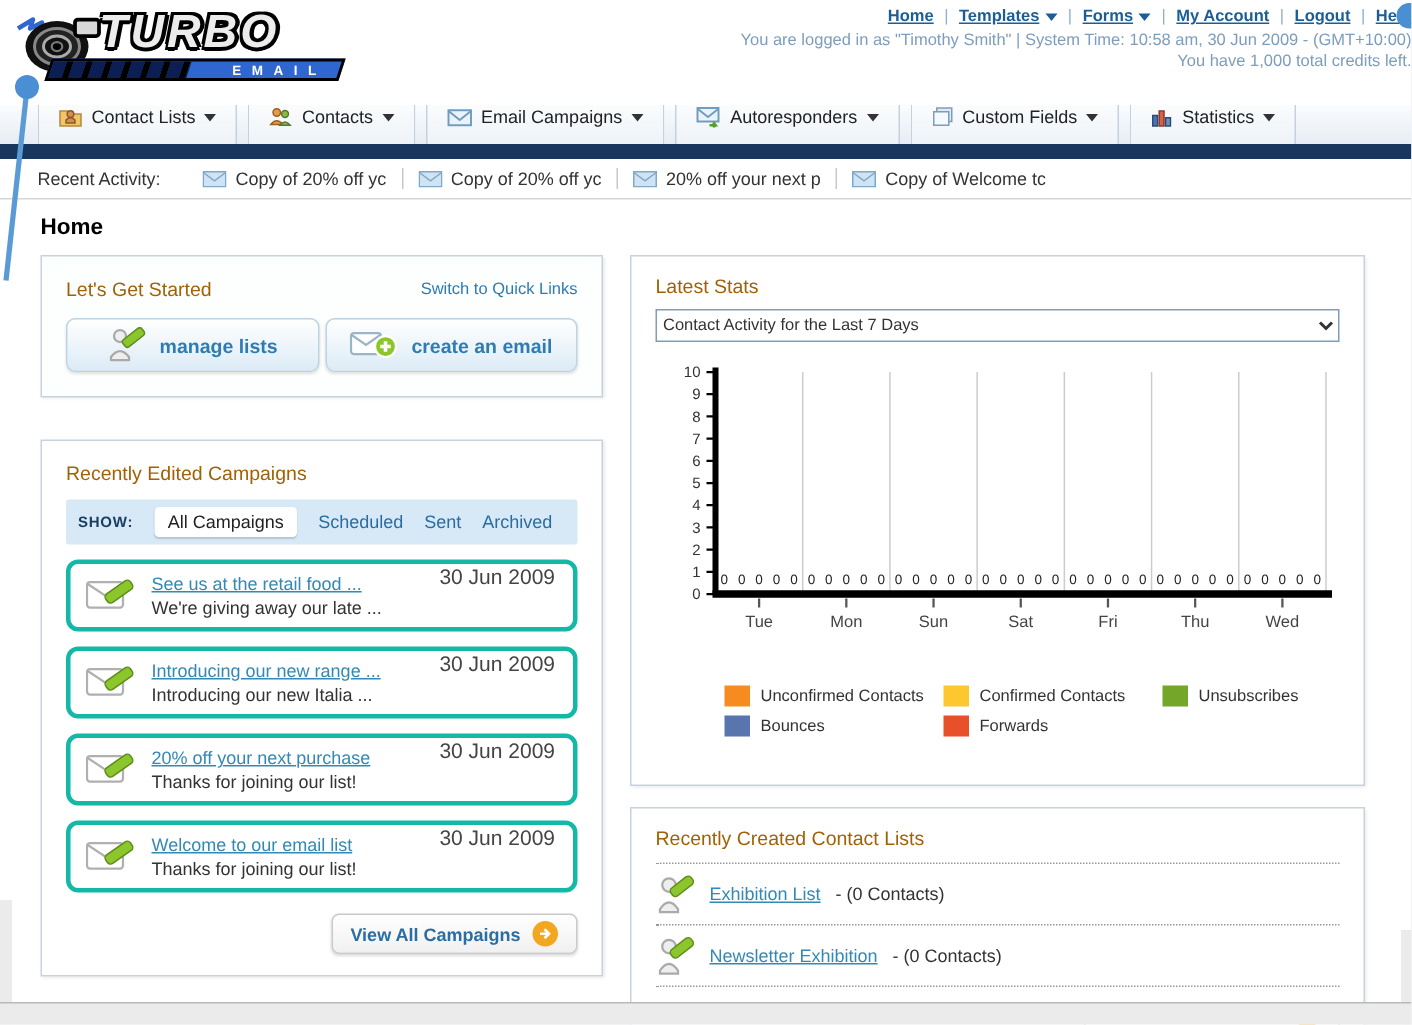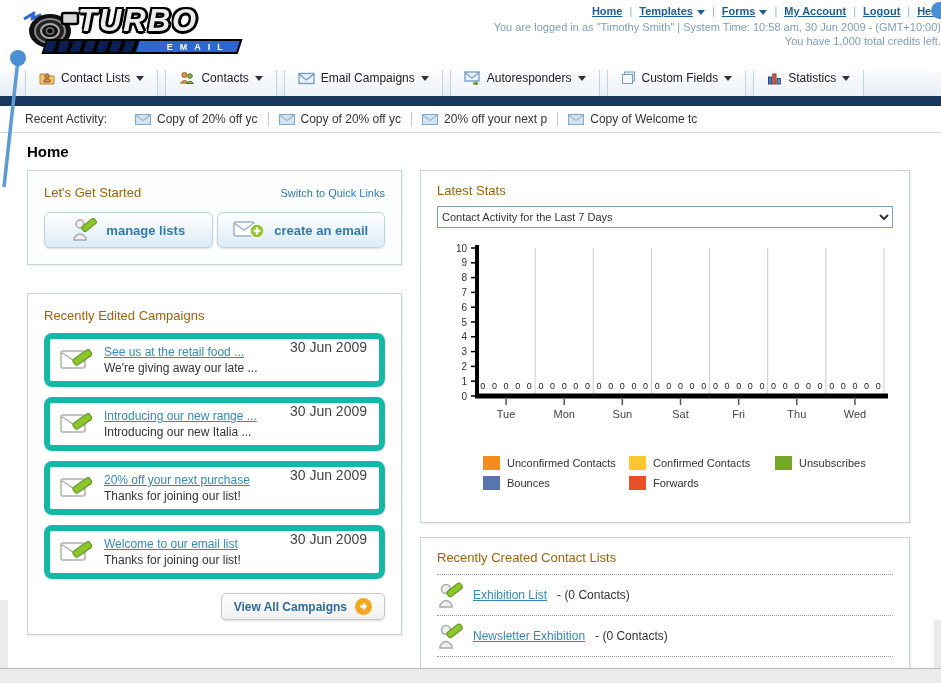--- a/index.html
+++ b/index.html
@@ -1,21 +1,21 @@
 <!DOCTYPE html>
 <html><head>
 <meta charset="utf-8">
 <style>
   * { margin:0; padding:0; box-sizing:border-box; }
   html,body { background:#e9e9e9; font-family:"Liberation Sans", sans-serif; }
   .page { position:relative; width:941px; height:683px; background:#fff; overflow:hidden; }
 
   
   .header { position:relative; height:70px; background:#fff; }
-  .logo { position:absolute; left:20px; top:3px; width:230px; height:52px; }
+  .logo { position:absolute; left:8px; top:3px; width:230px; height:52px; }
   .turbo-icon { position:absolute; left:0; top:2px; }
   .logo-title { position:absolute; left:58px; top:0px; font-size:31px; font-weight:bold; font-style:italic;
     letter-spacing:2px; color:#ececec;
     text-shadow:-2px -2px 0 #000,2px -2px 0 #000,-2px 2px 0 #000,2px 2px 0 #000,0 3px 0 #000,3px 0 0 #000; }
   .logo-bar { position:absolute; left:24px; top:36px; width:196px; height:15px; background:#2f66d0;
     border:2px solid #000; transform:skewX(-18deg); display:flex; align-items:center; justify-content:flex-end; padding-right:8px; }
   .logo-bar::before { content:""; position:absolute; left:0; top:0; bottom:0; width:92px;
     background:repeating-linear-gradient(90deg,#0b1f55 0 9px,#000 9px 13px); }
   .logo-sub { font-size:9px; font-weight:bold; letter-spacing:7px; color:#fff; transform:skewX(18deg); }
   .header-right { position:absolute; right:0; top:5px; text-align:right; }
@@ -64,21 +64,21 @@
     background:linear-gradient(#ffffff,#dcebf6); border:1px solid #bcd3e4; border-radius:6px;
     box-shadow:0 1px 2px rgba(0,0,0,0.12); cursor:pointer; }
   .gs-label { font-size:13px; font-weight:bold; color:#2e7cb2; }
 
   
   .camp-panel { padding:14px 16px 14px; }
   .show-bar { margin-top:10px; background:#d7e8f7; padding:5px 8px; display:flex; align-items:center; gap:14px; border-radius:2px; }
   .show-label { font-size:10px; font-weight:bold; color:#1b3e63; letter-spacing:0.5px; }
   .show-tab { font-size:12px; color:#2a6da3; cursor:pointer; }
   .show-tab.active { background:#fff; color:#222; padding:3px 9px; border-radius:3px; box-shadow:0 1px 1px rgba(0,0,0,0.15); }
-  .camp-item { position:relative; display:flex; align-items:center; border:6px solid #14b8a6; border-radius:8px;
+  .camp-item { position:relative; display:flex; align-items:center; border:3px solid #14b8a6; border-radius:8px;
     padding:6px 10px; margin-top:10px; min-height:46px; background:#fff; }
   .camp-icon { margin-right:10px; flex:none; }
   .camp-title { display:block; font-size:12px; color:#3389b5; text-decoration:underline; cursor:pointer; }
   .camp-sub { font-size:12px; color:#333; margin-top:2px; }
   .camp-date { position:absolute; right:12px; top:0; font-size:14px; color:#444; }
   .panel-btn-row { display:flex; justify-content:flex-end; margin-top:14px; }
   .pill-btn { display:flex; align-items:center; gap:8px; height:27px; padding:0 12px;
     background:linear-gradient(#ffffff,#f0f0f0); border:1px solid #c9c9c9; border-radius:5px;
     box-shadow:0 1px 2px rgba(0,0,0,0.15); cursor:pointer; }
   .pill-label { font-size:12px; font-weight:bold; color:#2a6da3; }
@@ -260,20 +260,27 @@
                   <circle cx="24" cy="12" r="7" fill="#8bc62c" stroke="#fff" stroke-width="1.5"></circle>
                   <path d="M24 8.5 v7 M20.5 12 h7" stroke="#fff" stroke-width="2.4"></path>
                 </svg>
               <span class="gs-label">create an email</span>
             </button>
           </div>
         </div>
 
         <div class="panel camp-panel">
           <div class="panel-title">Recently Edited Campaigns</div>
+          <div class="show-bar">
+            <span class="show-label">SHOW:</span>
+            <a class="show-tab active">All Campaigns</a>
+            <a class="show-tab">Scheduled</a>
+            <a class="show-tab">Sent</a>
+            <a class="show-tab">Archived</a>
+          </div>
 
           <div class="camp-item">
             <svg class="camp-icon" width="34" height="26" viewBox="0 0 34 26">
                 <rect x="1" y="4" width="24" height="17" rx="2" fill="#fff" stroke="#b0b0b0" stroke-width="1.5"></rect>
                 <path d="M1 5 L13 13 L25 5" fill="none" stroke="#b0b0b0" stroke-width="1.5"></path>
                 <rect x="12" y="7" width="20" height="7" rx="2.5" fill="#8bc62c" stroke="#5f8c1a" transform="rotate(-35 22 10)"></rect>
               </svg>
             <div class="camp-text">
               <a class="camp-title">See us at the retail food ...</a>
               <div class="camp-sub">We're giving away our late ...</div>

